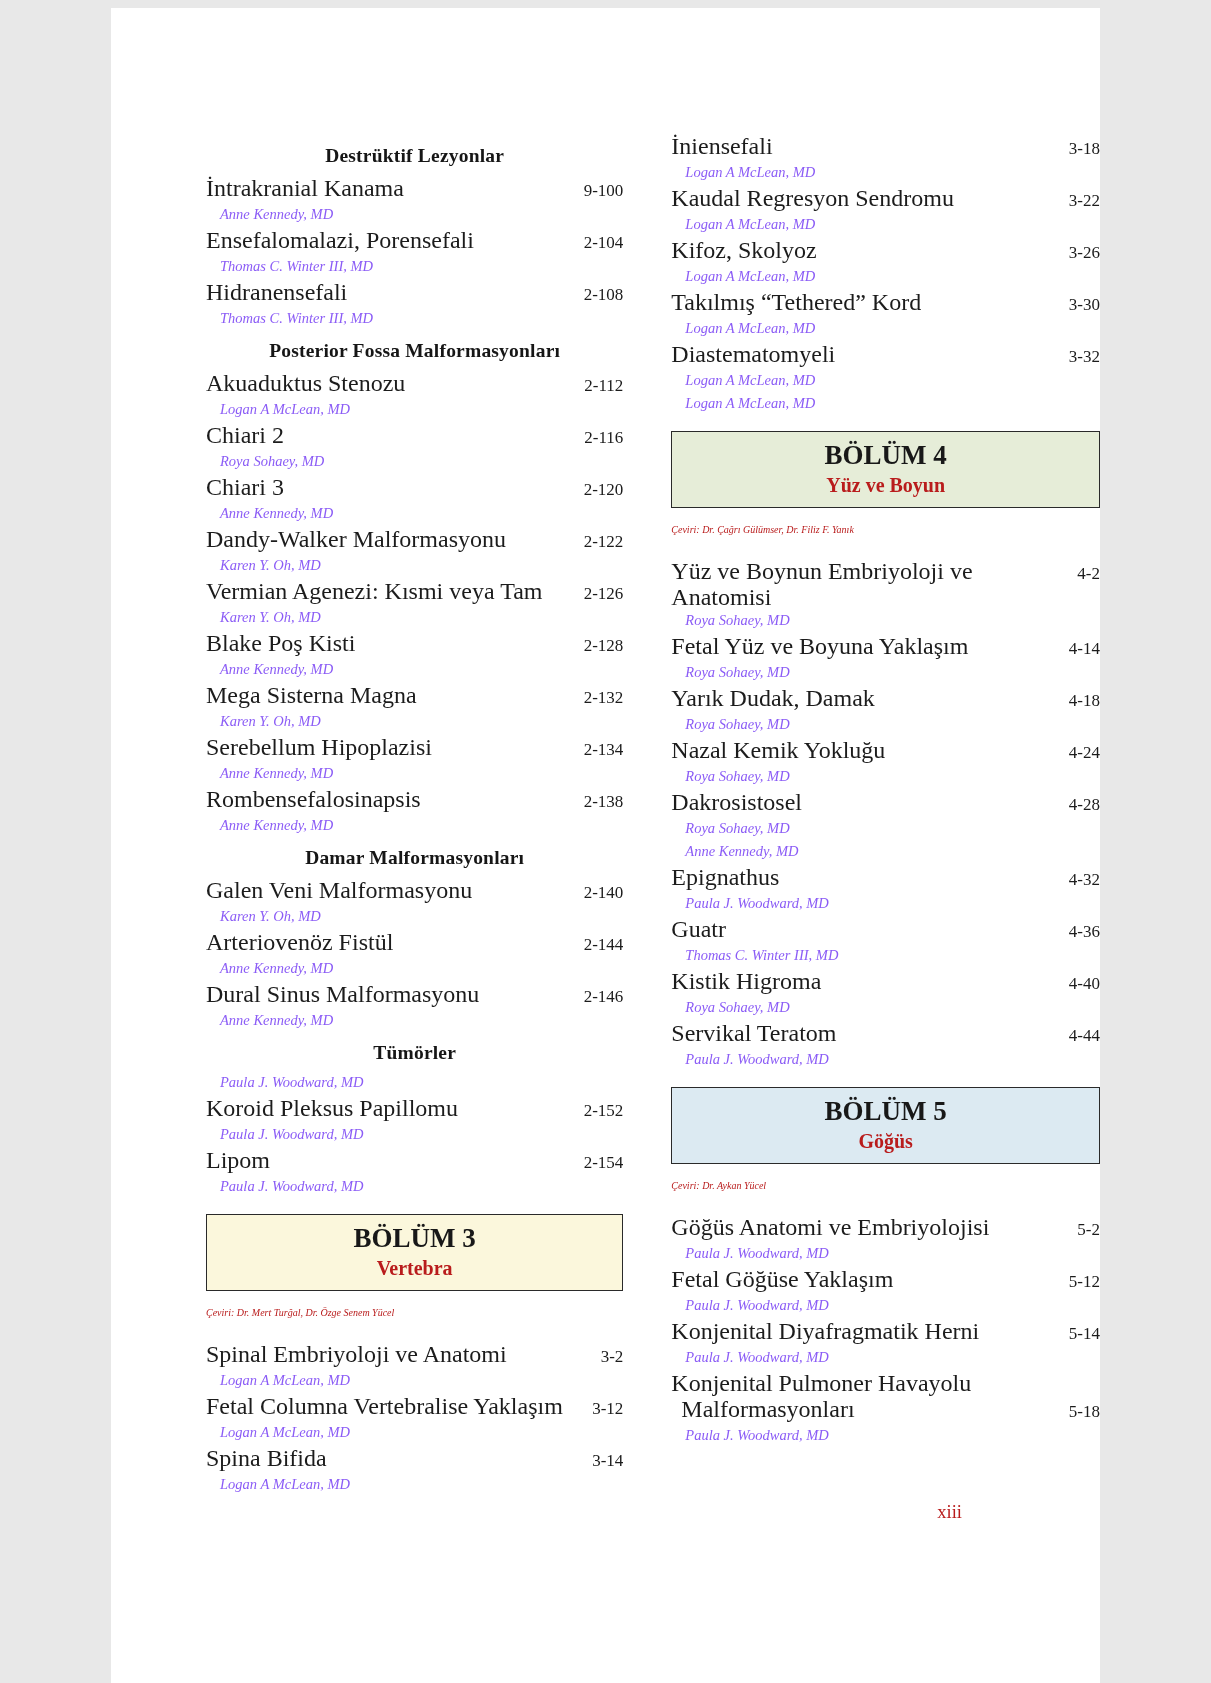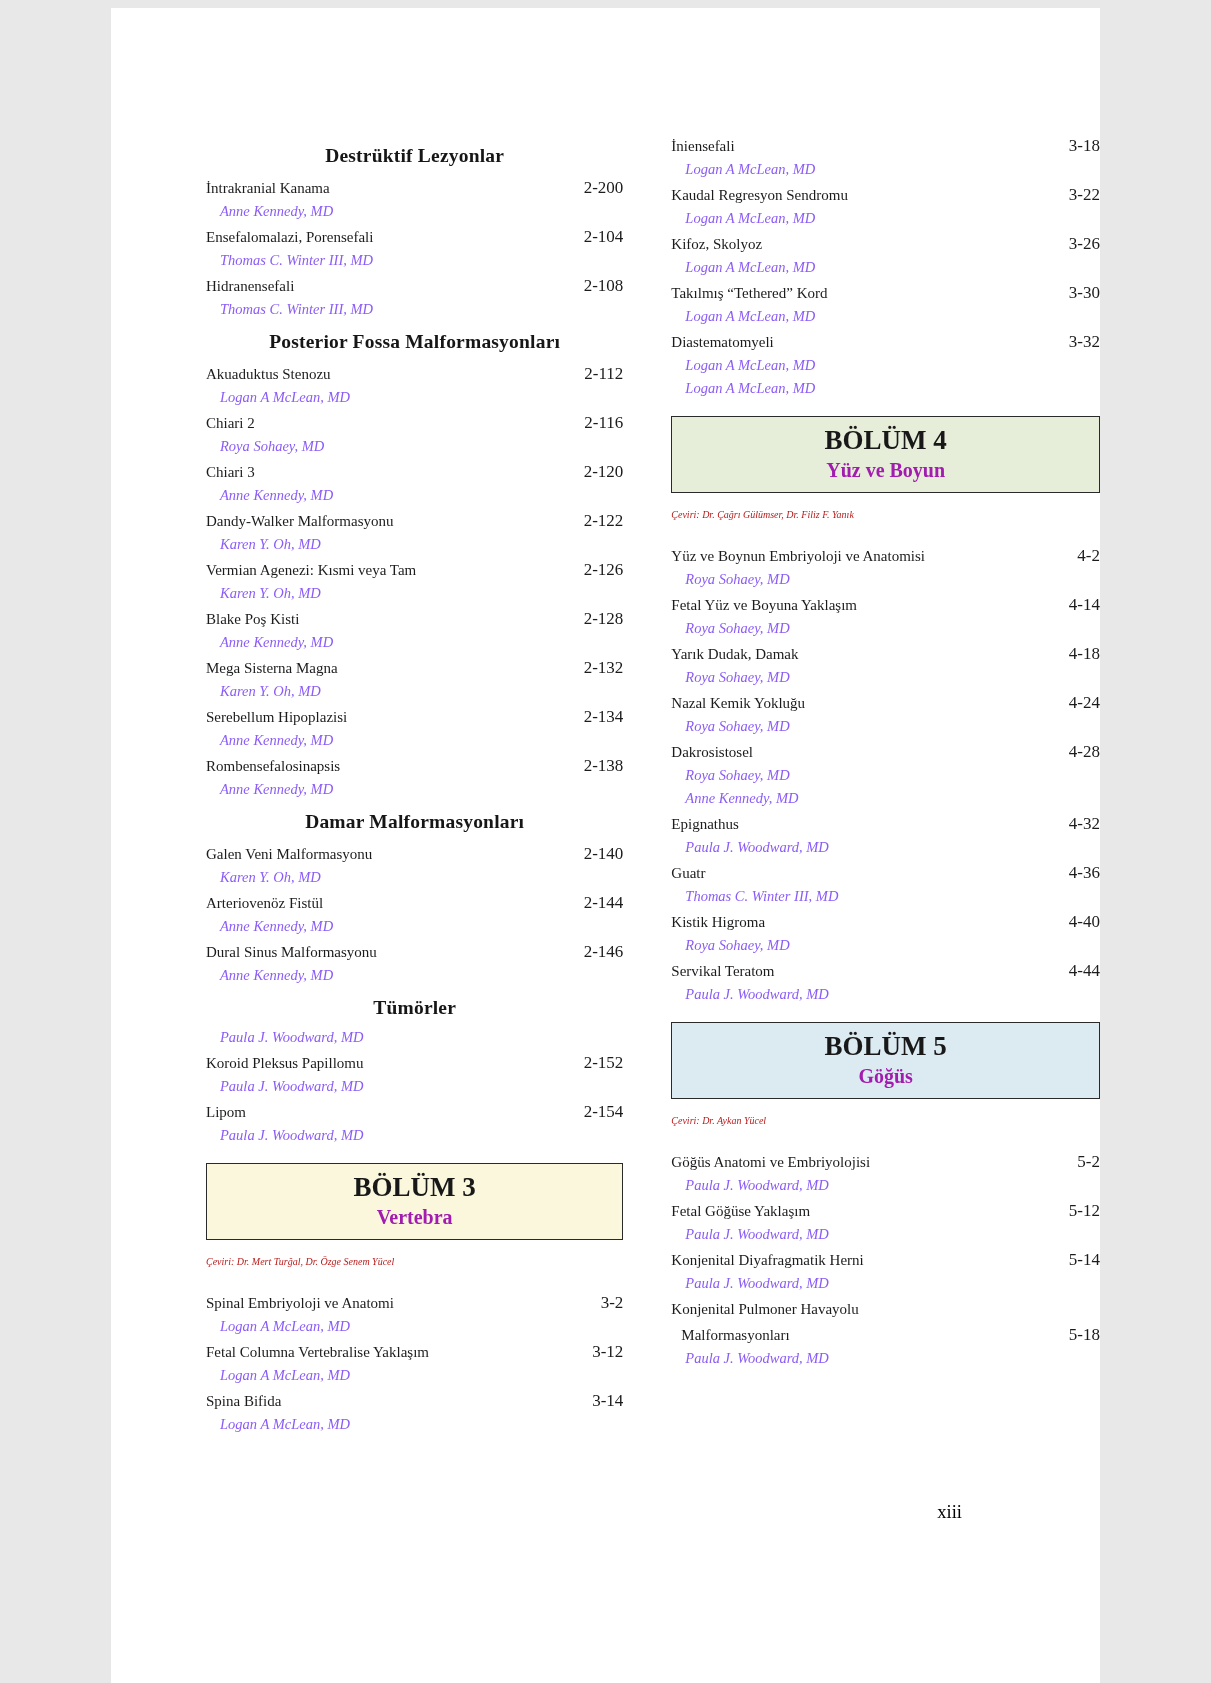--- a/index.html
+++ b/index.html
@@ -29,21 +29,21 @@
     letter-spacing: 0.2px;
     color: #161616;
   }
   .entry { margin-bottom: 3px; }
   .entry-line {
     display: flex;
     justify-content: space-between;
     align-items: baseline;
   }
   .entry-title {
-    font-size: 15px;
+    font-size: 24px;
     line-height: 26px;
     padding-right: 12px;
   }
   .entry-title.cont { padding-left: 10px; }
   .entry-page {
     font-size: 17px;
     line-height: 26px;
     white-space: nowrap;
   }
   .entry-author {
@@ -62,48 +62,48 @@
   .banner-title {
     font-weight: bold;
     font-size: 27px;
     line-height: 33px;
     color: #181818;
   }
   .banner-sub {
     font-weight: bold;
     font-size: 20px;
     line-height: 26px;
-    color: #a21caf;
+    color: #b91c1c;
   }
   .translator {
     font-style: italic;
     font-size: 10px;
     line-height: 20px;
     margin: 2px 0 18px;
     color: #b91c1c;
   }
   .folio {
     position: absolute;
     top: 1494px;
     right: 138px;
     font-size: 18.5px;
-    color: #000000;
+    color: #b91c1c;
   }
 </style>
 </head>
 <body>
 
 <div class="page">
   <div class="columns">
     <div class="column-left">
         <div class="section-header">Destrüktif Lezyonlar</div>
         <div class="entry">
           <div class="entry-line">
             <span class="entry-title">İntrakranial Kanama</span>
-            <span class="entry-page">2-200</span>
+            <span class="entry-page">9-100</span>
           </div>
           <div class="entry-author">Anne Kennedy, MD</div>
         </div>
         <div class="entry">
           <div class="entry-line">
             <span class="entry-title">Ensefalomalazi, Porensefali</span>
             <span class="entry-page">2-104</span>
           </div>
           <div class="entry-author">Thomas C. Winter III, MD</div>
         </div>

